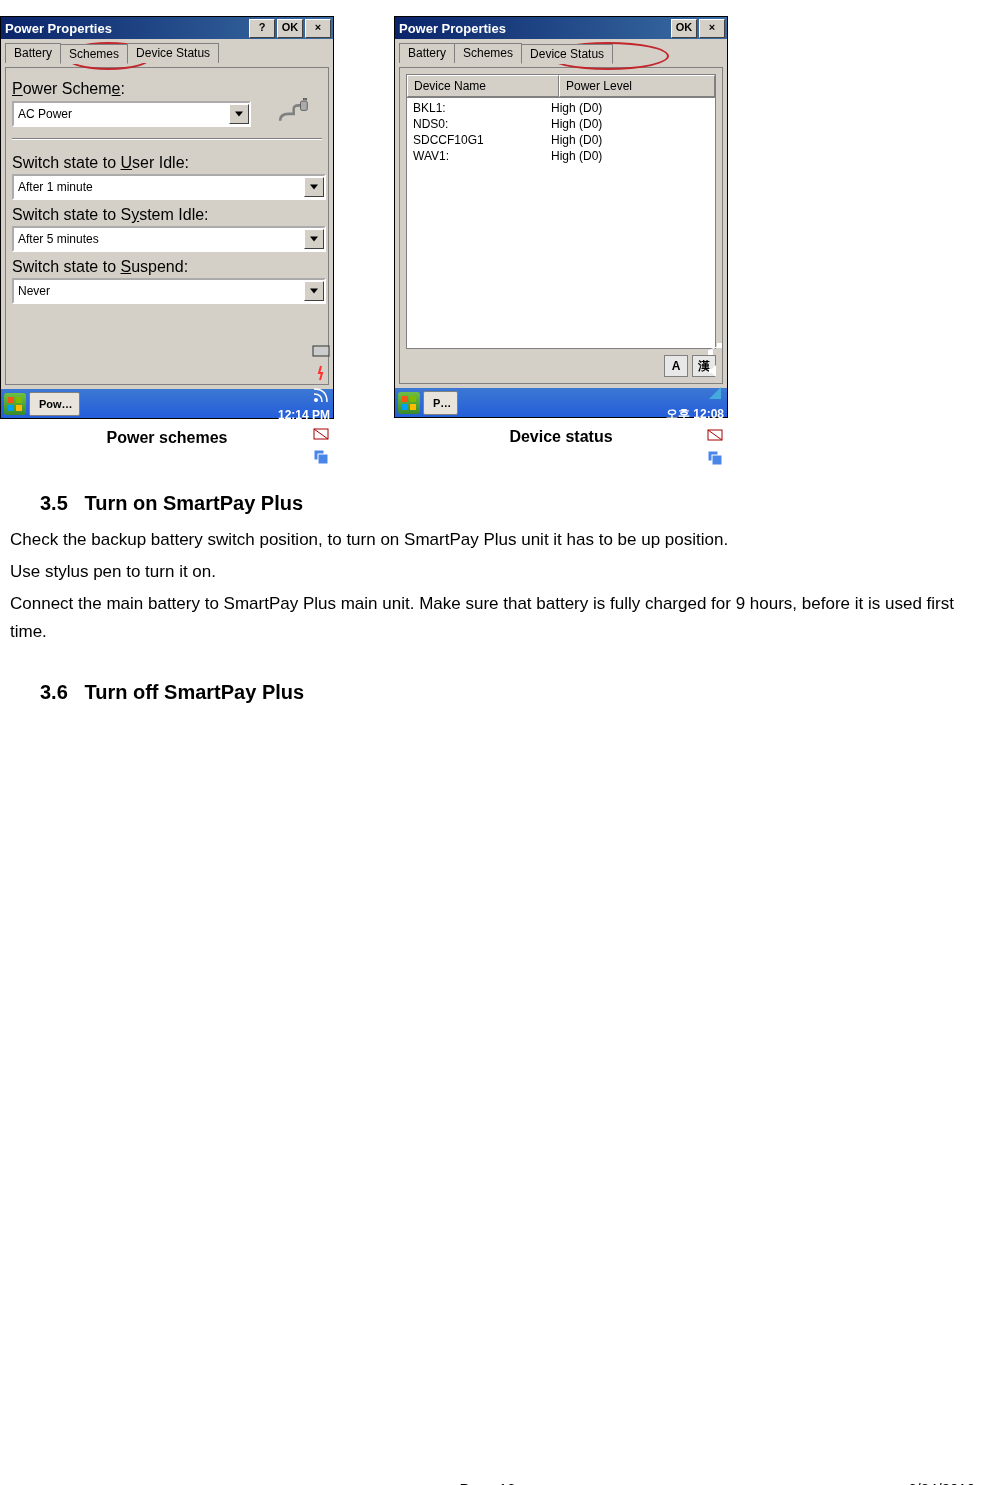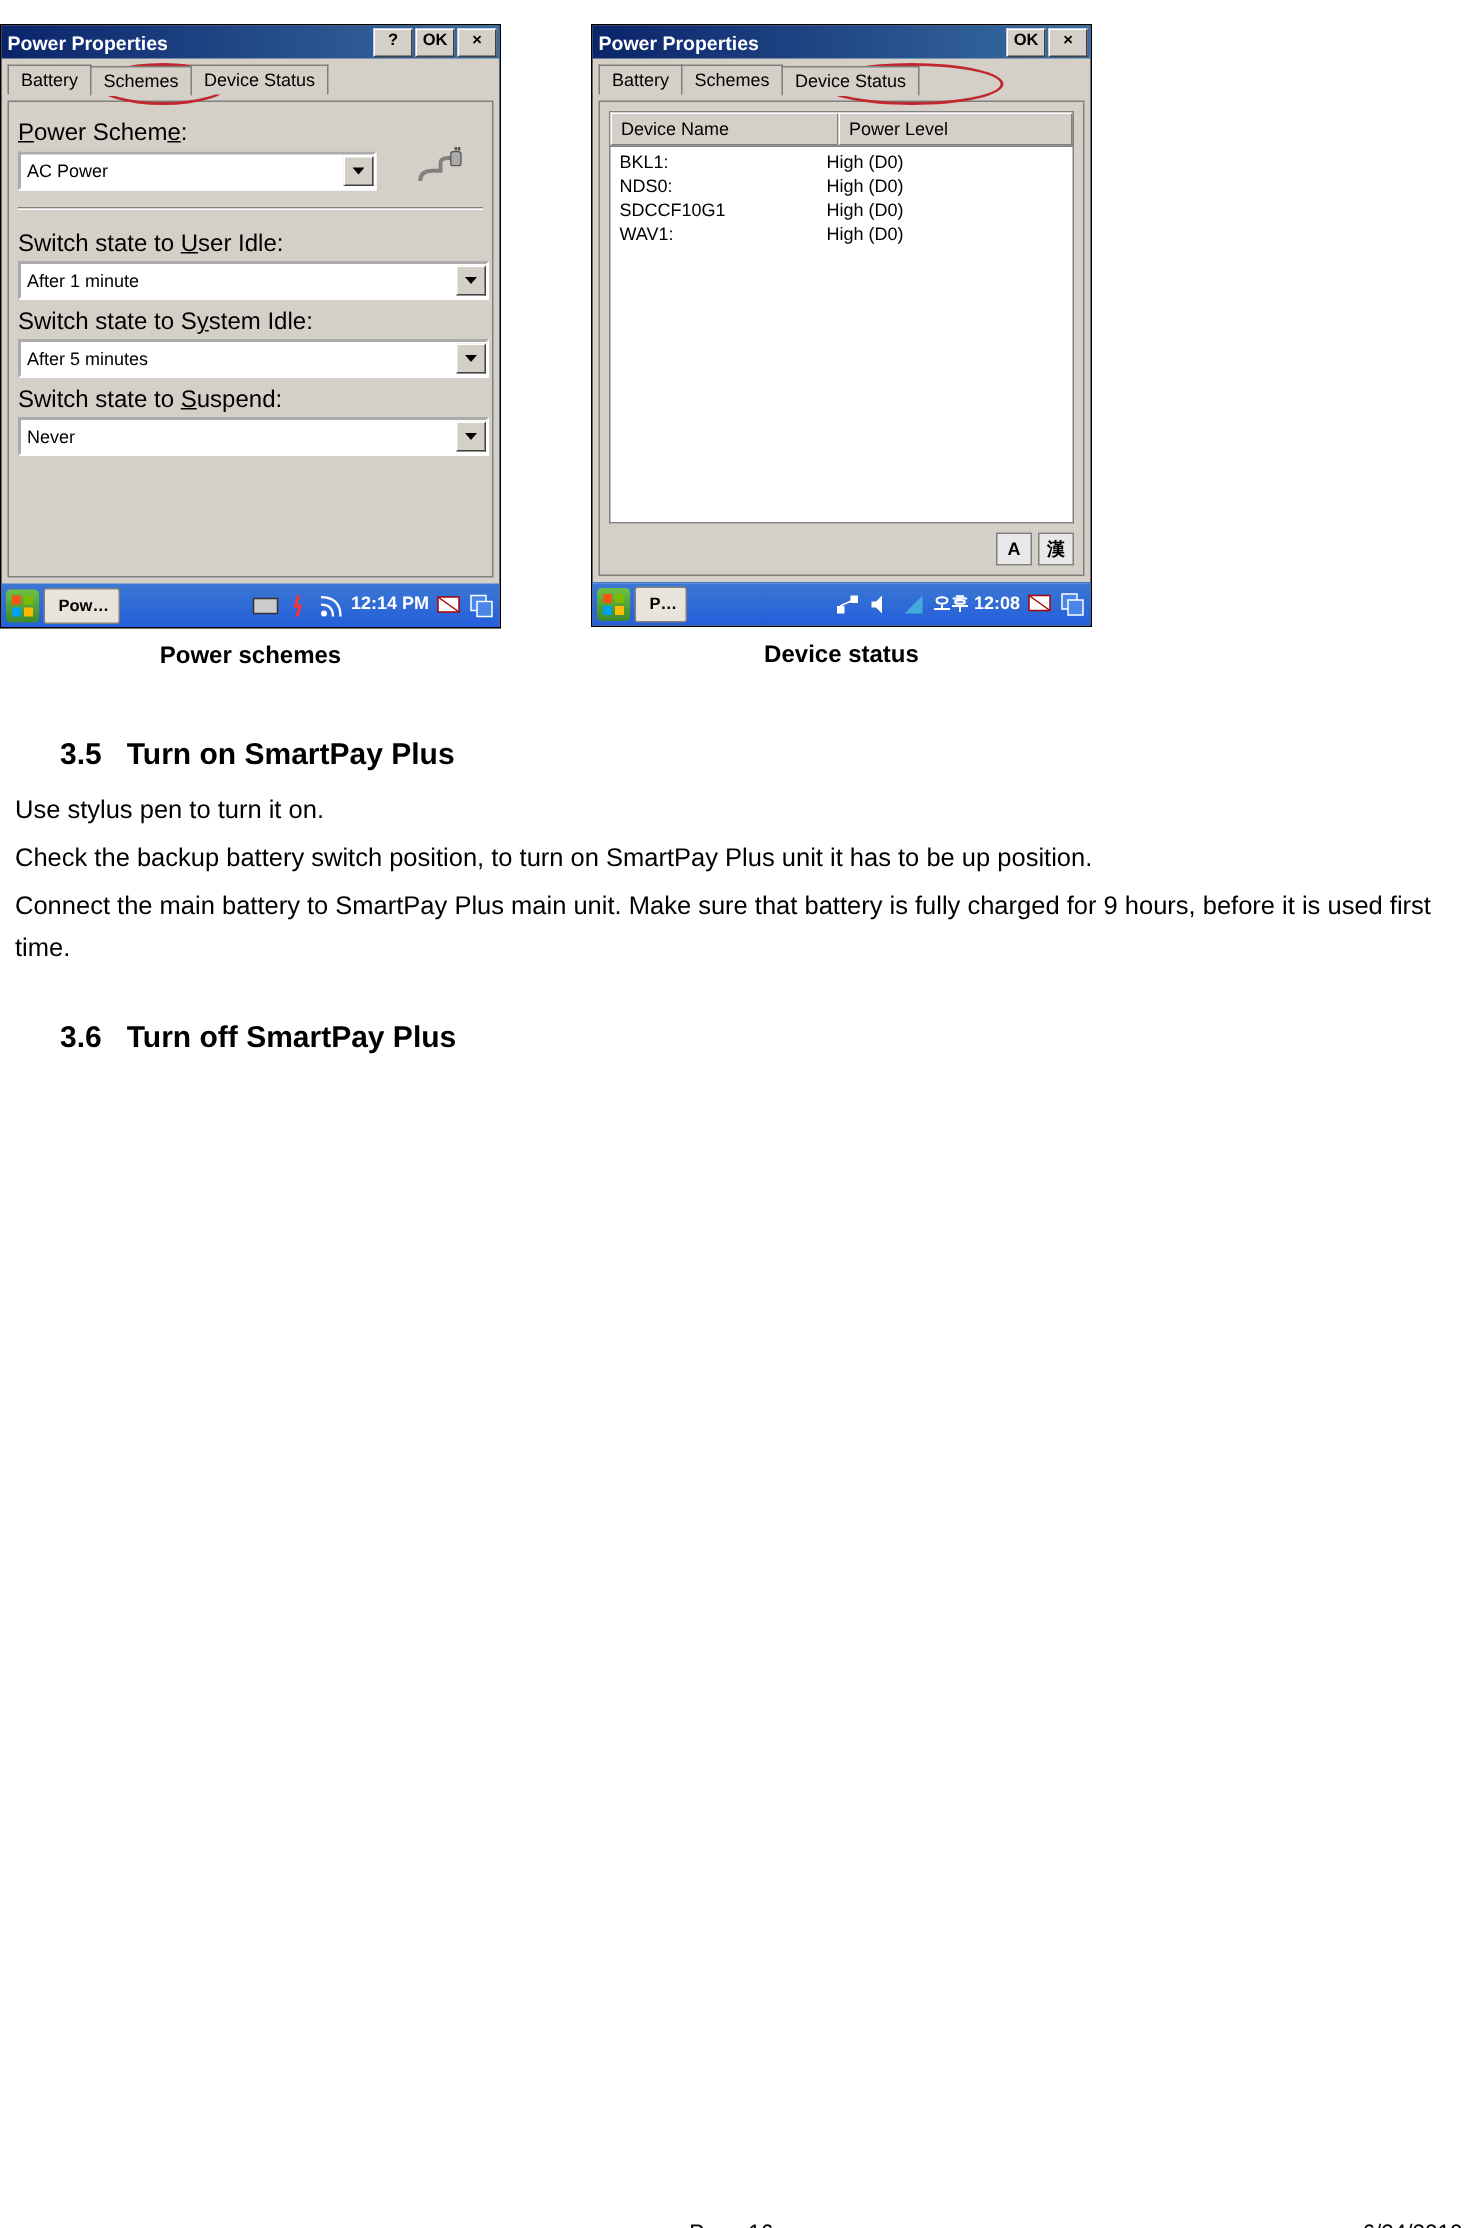--- a/index.html
+++ b/index.html
@@ -35,21 +35,21 @@
   .dev-list{border:1px solid #808080;border-top:none;background:#fff;height:246px;font-size:12px;padding:2px 0;}
   .dev-row{display:flex;padding:1px 6px;}
   .dev-row .colA{width:138px;}
   .ime{display:flex;justify-content:flex-end;gap:4px;margin-top:6px;}
   .ime .ibtn{width:22px;height:20px;border:1px solid #808080;background:#e8e8e8;display:flex;align-items:center;justify-content:center;font-size:12px;font-weight:bold;}
   
   .taskbar{display:flex;align-items:center;gap:3px;background:linear-gradient(#3b77d3,#245edb);height:28px;padding:0 3px;border-top:1px solid #3b77d3;}
   .start{width:22px;height:22px;border-radius:3px;background:linear-gradient(#6fbf44,#3a8a2a);display:flex;align-items:center;justify-content:center;}
   .start svg{width:16px;height:16px;}
   .taskbtn{background:#e8e4dc;border:1px solid #808080;height:22px;padding:0 6px;display:flex;align-items:center;font-size:11px;gap:3px;border-radius:2px;}
-  .tray{margin-left:auto;display:flex;align-items:flex-start;gap:4px;color:#fff;font-size:12px;font-weight:bold;}
+  .tray{margin-left:auto;display:flex;align-items:flex-end;gap:4px;color:#fff;font-size:12px;font-weight:bold;flex-direction:column;}
   .tray .ic{width:18px;height:18px;}
   
   .caption{text-align:center;font-weight:bold;font-size:16px;margin-top:10px;font-family:Arial,Helvetica,sans-serif;}
   
   .doc{padding:10px 10px 0 10px;font-size:17px;line-height:1.65;}
   .doc h2{font-size:20px;font-weight:bold;margin:30px 0 6px 30px;}
   .doc p{margin:4px 0;}
   .footer{position:absolute;bottom:4px;left:0;right:10px;display:flex;justify-content:center;font-size:15px;}
   .footer .spacer{flex:1}
   .footer .center{position:absolute;left:50%;transform:translateX(-50%);}
@@ -248,22 +248,22 @@
               </svg>
           </div>
         </div>
       </div>
       <div class="caption">Device status</div>
     </div>
   </div>
 
   <div class="doc">
     <h2><span>3.5</span>&nbsp;&nbsp;&nbsp;<span>Turn on SmartPay Plus</span></h2>
+    <p>Check the backup battery switch position, to turn on SmartPay Plus unit it has to be up position.</p>
     <p>Use stylus pen to turn it on.</p>
-    <p>Check the backup battery switch position, to turn on SmartPay Plus unit it has to be up position.</p>
     <p>Connect the main battery to SmartPay Plus main unit. Make sure that battery is fully charged for 9 hours, before it is used first time.</p>
 
     <h2><span>3.6</span>&nbsp;&nbsp;&nbsp;<span>Turn off SmartPay Plus</span></h2>
   </div>
 
   <div class="footer">
     <span class="spacer"></span>
     <span class="center">Page 16</span>
     <span>6/24/2010</span>
   </div>

